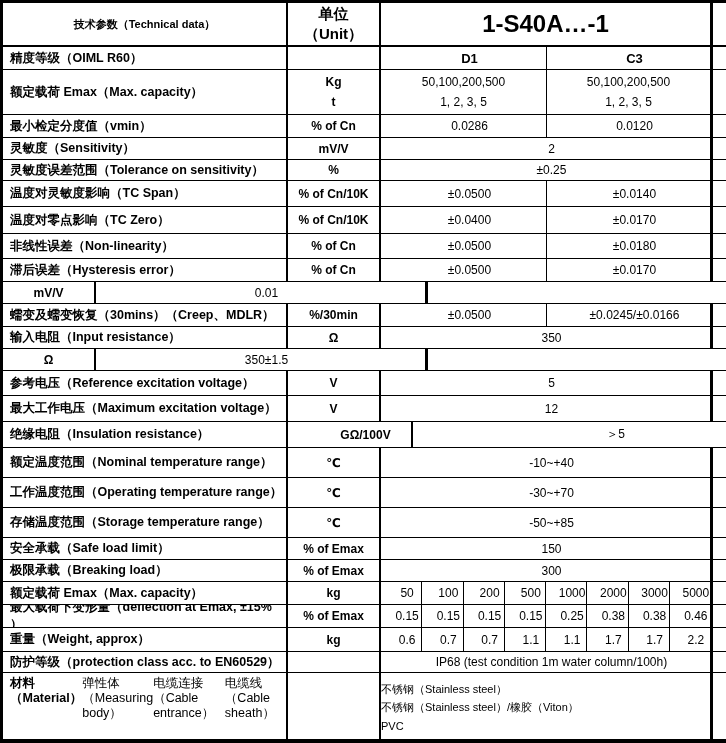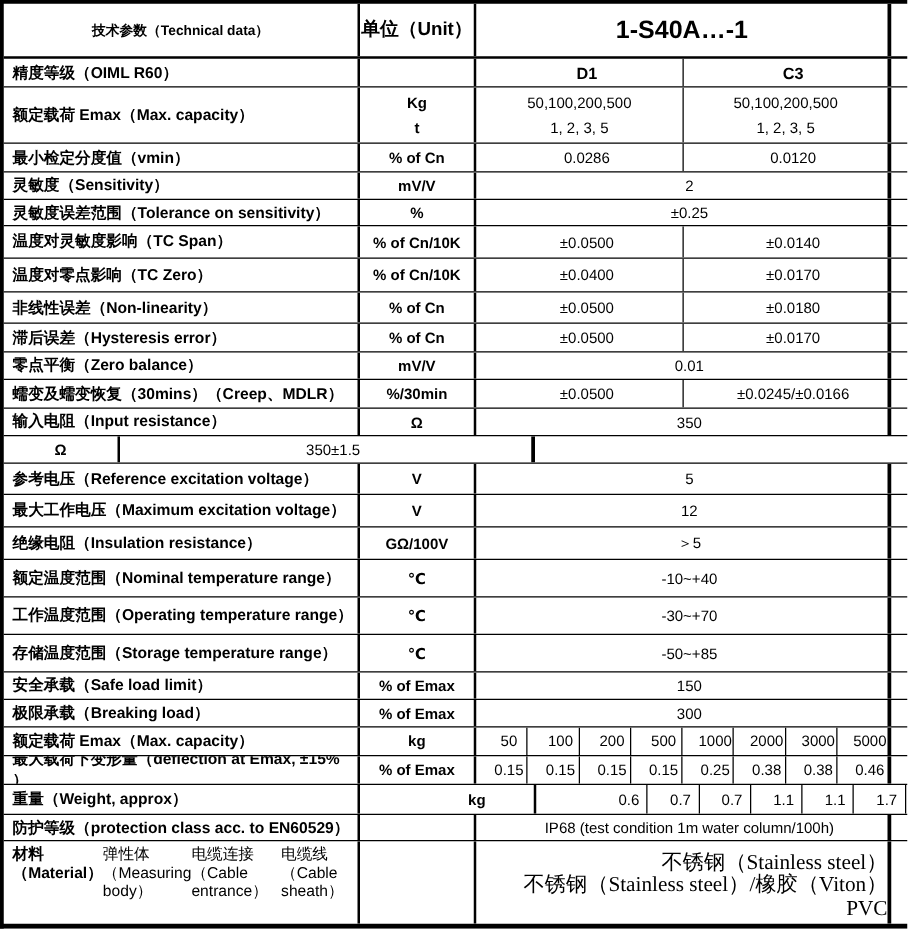--- a/index.html
+++ b/index.html
@@ -29,30 +29,30 @@
   .v-c3    { flex:1; }
   .v-m     { flex:1; border-right:1px solid #000; }
   .v-m:last-child { border-right:none; }
   .bold    { font-weight:bold; font-size:13px; }
 
   .stack   { flex-direction:column; justify-content:space-around; padding:2px 0; }
   .stack .line { flex:none; }
 
   
   .hdr-title { justify-content:center; padding-left:0; font-size:11px; }
-  .hdr-unit  { justify-content:center; font-size:15px; line-height:1.35; }
-  .hdr-model { align-items:center; justify-content:center; font-weight:bold; font-size:20px; }
+  .hdr-unit  { flex-direction:column; justify-content:center; font-size:15px; line-height:1.35; }
+  .hdr-model { align-items:center; justify-content:center; font-weight:bold; font-size:24px; }
 
   
   .mat-label-stack { align-items:stretch; justify-content:space-around;
                      padding:3px 0 3px 7px; font-weight:normal; }
   .mat-value-stack { flex-direction:column; align-items:stretch; justify-content:space-around;
                      padding:3px 0; }
   .mat-line  { font-size:12.5px; line-height:15px; }
-  .mat-vline { font-size:17px; line-height:15px; text-align:right;font-family:Liberation Serif, serif; }
+  .mat-vline { font-size:11px; line-height:15px; text-align:left; }
 </style>
 </head>
 <body>
 
 <div class="table">
   <div class="row header" style="height:44px">
     <div class="c-label hdr-title">技术参数（Technical data）</div>
     <div class="c-unit hdr-unit">
       <div>单位</div>
       <div>（Unit）</div>
@@ -133,21 +133,20 @@
         <div class="c-gutter"></div>
       </div><div class="row" style="height: 23px;">
         <div class="c-label">滞后误差（Hysteresis error）</div>
         <div class="c-unit">% of Cn</div>
         <div class="c-value">
           <div class="v-cell v-d1">±0.0500</div>
           <div class="v-cell v-c3">±0.0170</div>
         </div>
         <div class="c-gutter"></div>
       </div><div class="row" style="height: 22px;">
-        <div class="c-label">零点平衡（Zero balance）</div>
         <div class="c-unit">mV/V</div>
         <div class="c-value">
           <div class="v-cell v-span">0.01</div>
         </div>
         <div class="c-gutter"></div>
       </div><div class="row" style="height: 23px;">
         <div class="c-label">蠕变及蠕变恢复（30mins）（Creep、MDLR）</div>
         <div class="c-unit">%/30min</div>
         <div class="c-value">
           <div class="v-cell v-d1">±0.0500</div>
@@ -174,21 +173,21 @@
           <div class="v-cell v-span">5</div>
         </div>
         <div class="c-gutter"></div>
       </div><div class="row" style="height: 26px;">
         <div class="c-label">最大工作电压（Maximum excitation voltage）</div>
         <div class="c-unit">V</div>
         <div class="c-value">
           <div class="v-cell v-span">12</div>
         </div>
         <div class="c-gutter"></div>
-      </div><div class="row" style="height: 26px;">
+      </div><div class="row" style="height: 26px; gap: 32px;">
         <div class="c-label">绝缘电阻（Insulation resistance）</div>
         <div class="c-unit">GΩ/100V</div>
         <div class="c-value">
           <div class="v-cell v-span">＞5</div>
         </div>
         <div class="c-gutter"></div>
       </div><div class="row" style="height: 30px;">
         <div class="c-label">额定温度范围（Nominal temperature range）</div>
         <div class="c-unit">℃</div>
         <div class="c-value">
@@ -244,21 +243,21 @@
           <div class="v-cell v-m">0.15</div>
           <div class="v-cell v-m">0.15</div>
           <div class="v-cell v-m">0.15</div>
           <div class="v-cell v-m">0.15</div>
           <div class="v-cell v-m">0.25</div>
           <div class="v-cell v-m">0.38</div>
           <div class="v-cell v-m">0.38</div>
           <div class="v-cell v-m">0.46</div>
         </div>
         <div class="c-gutter"></div>
-      </div><div class="row" style="height: 24px; gap: 48px;">
+      </div><div class="row" style="height: 24px;">
         <div class="c-label">重量（Weight, approx）</div>
         <div class="c-unit">kg</div>
         <div class="c-value">
           <div class="v-cell v-m">0.6</div>
           <div class="v-cell v-m">0.7</div>
           <div class="v-cell v-m">0.7</div>
           <div class="v-cell v-m">1.1</div>
           <div class="v-cell v-m">1.1</div>
           <div class="v-cell v-m">1.7</div>
           <div class="v-cell v-m">1.7</div>

